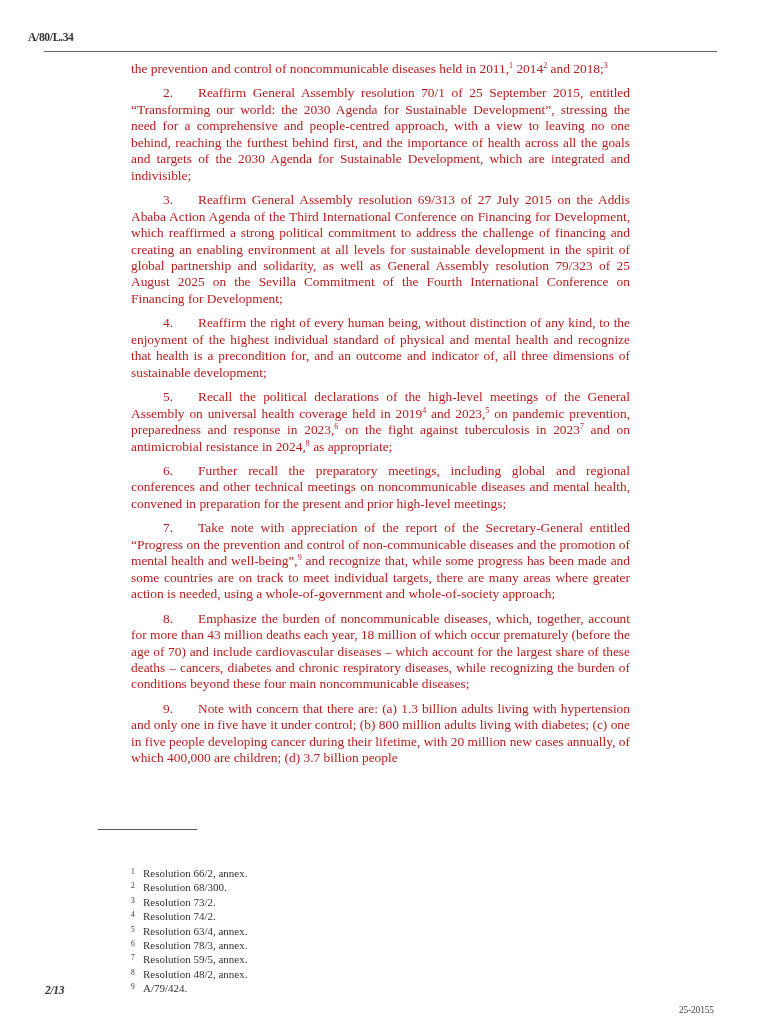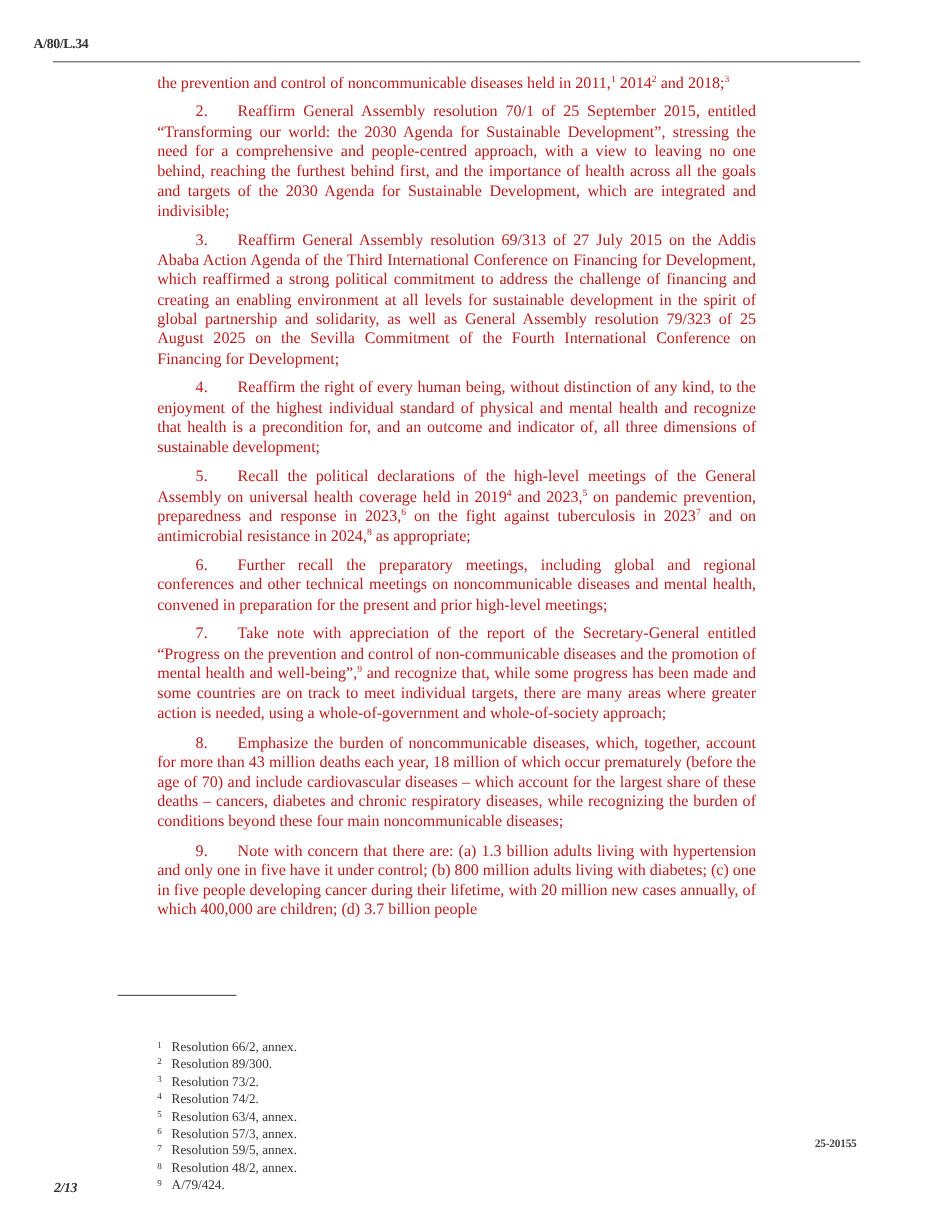--- a/index.html
+++ b/index.html
@@ -31,21 +31,21 @@
   }
   .footnotes {
     position: absolute; left: 131px; top: 866px; font-size: 11px; line-height: 14.4px; color: #333;
   }
   .fn { white-space: nowrap; }
   .fn .fn-num { display: inline-block; width: 12px; font-size: 7.5px; vertical-align: 3px; line-height: 0; }
   .page-num {
     position: absolute; left: 45px; top: 984px; font-size: 11.5px; font-weight: bold; color: #333; letter-spacing: -0.3px; font-style: italic;
   }
   .doc-code {
-    position: absolute; left: 679px; top: 949px; font-size: 9.5px; color: #444; letter-spacing: -0.2px; font-weight: bold;
+    position: absolute; left: 679px; top: 1005px; font-size: 9.5px; color: #444; letter-spacing: -0.2px;
   }
 </style>
 </head>
 <body>
 
 <div class="header-symbol">A/80/L.34</div>
 <div class="header-rule"></div>
 
 <div class="body">
   <p class="para cont"><span>the prevention and control of noncommunicable diseases held in 2011,</span><sup>1</sup><span> 2014</span><sup>2</sup><span> and 2018;</span><sup>3</sup></p>
@@ -63,24 +63,24 @@
   <p class="para"><span class="num">7.</span><span>Take note with appreciation of the report of the Secretary-General entitled “Progress on the prevention and control of non-communicable diseases and the promotion of mental health and well-being”,</span><sup>9</sup><span> and recognize that, while some progress has been made and some countries are on track to meet individual targets, there are many areas where greater action is needed, using a whole-of-government and whole-of-society approach;</span></p>
 
   <p class="para"><span class="num">8.</span><span>Emphasize the burden of noncommunicable diseases, which, together, account for more than 43 million deaths each year, 18 million of which occur prematurely (before the age of 70) and include cardiovascular diseases – which account for the largest share of these deaths – cancers, diabetes and chronic respiratory diseases, while recognizing the burden of conditions beyond these four main noncommunicable diseases;</span></p>
 
   <p class="para"><span class="num">9.</span><span>Note with concern that there are: (a) 1.3 billion adults living with hypertension and only one in five have it under control; (b) 800 million adults living with diabetes; (c) one in five people developing cancer during their lifetime, with 20 million new cases annually, of which 400,000 are children; (d) 3.7 billion people</span></p>
 </div>
 
 <div class="fn-rule"></div>
 <div class="footnotes">
   <div class="fn"><span class="fn-num">1</span><span>Resolution 66/2, annex.</span></div>
-  <div class="fn"><span class="fn-num">2</span><span>Resolution 89/300.</span></div>
+  <div class="fn"><span class="fn-num">2</span><span>Resolution 68/300.</span></div>
   <div class="fn"><span class="fn-num">3</span><span>Resolution 73/2.</span></div>
   <div class="fn"><span class="fn-num">4</span><span>Resolution 74/2.</span></div>
   <div class="fn"><span class="fn-num">5</span><span>Resolution 63/4, annex.</span></div>
-  <div class="fn"><span class="fn-num">6</span><span>Resolution 57/3, annex.</span></div>
+  <div class="fn"><span class="fn-num">6</span><span>Resolution 78/3, annex.</span></div>
   <div class="fn"><span class="fn-num">7</span><span>Resolution 59/5, annex.</span></div>
   <div class="fn"><span class="fn-num">8</span><span>Resolution 48/2, annex.</span></div>
   <div class="fn"><span class="fn-num">9</span><span>A/79/424.</span></div>
 </div>
 
 <div class="page-num">2/13</div>
 <div class="doc-code">25-20155</div>
 
 </body></html>

